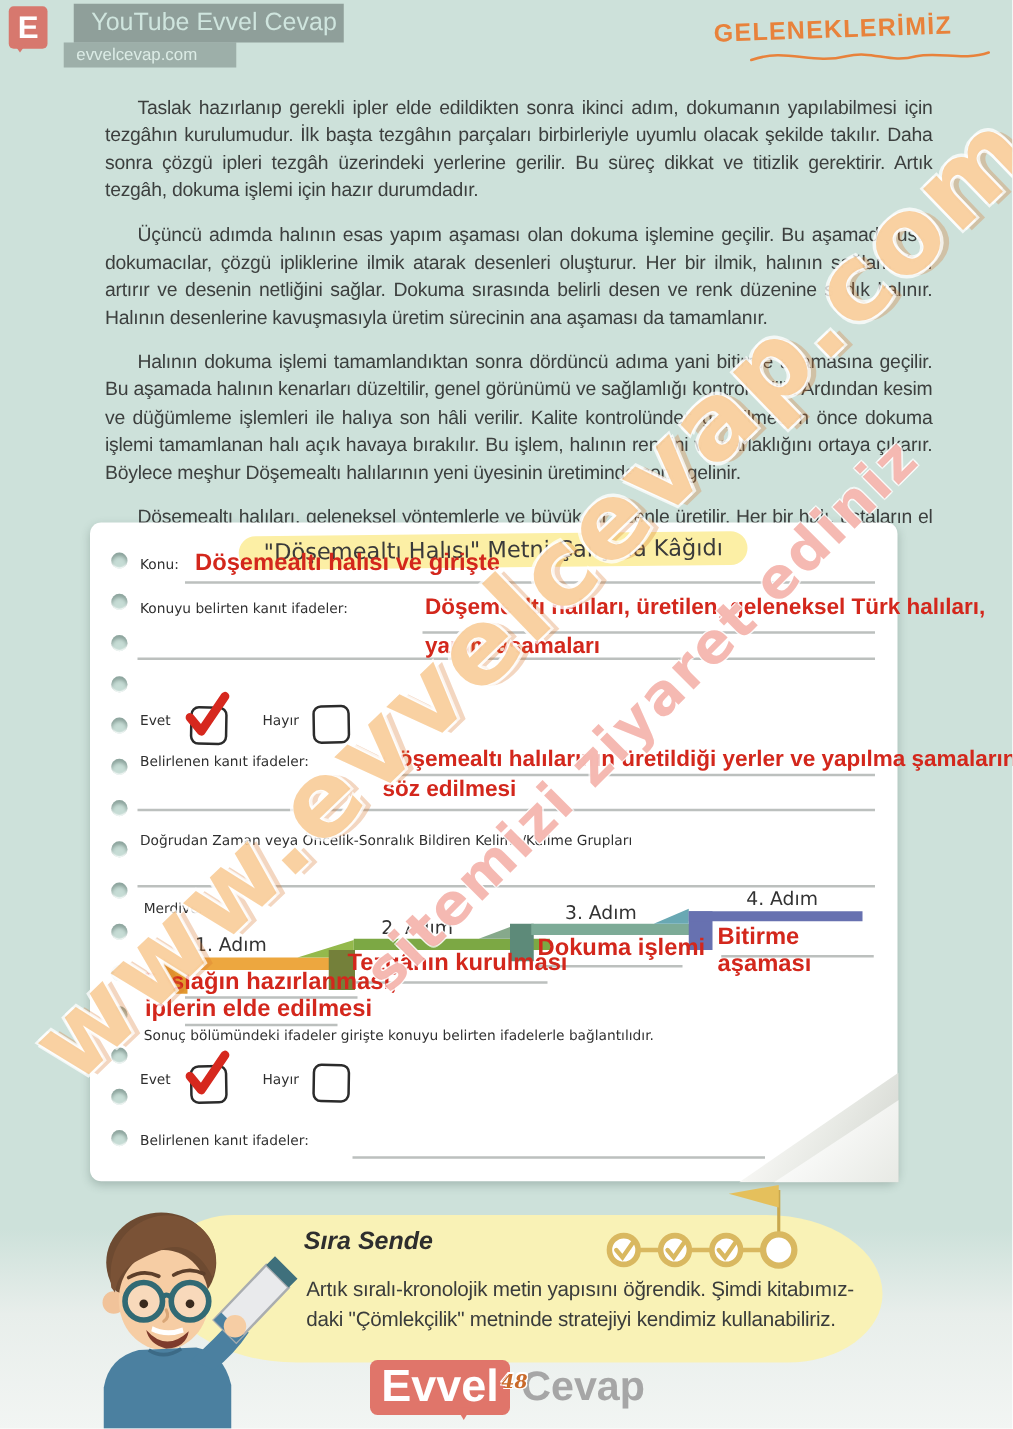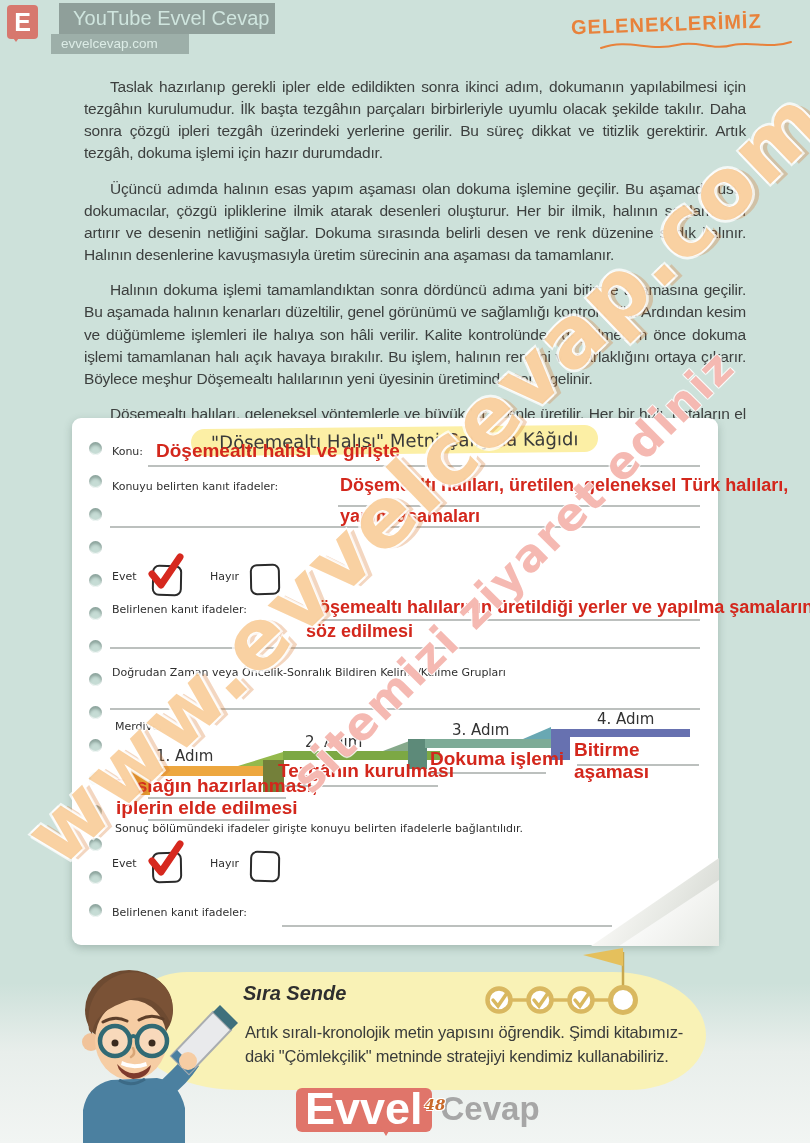--- a/index.html
+++ b/index.html
@@ -119,21 +119,21 @@
   .blob{position:absolute;left:128px;top:972px;width:578px;height:118px;background:#f9f2b6;
     border-radius:70px 110px 90px 130px / 55px 75px 65px 85px;z-index:2;}
   .ss-title{position:absolute;left:243px;top:982px;font-weight:bold;font-style:italic;font-size:20px;color:#2e2e2e;z-index:3;}
   .ss-l1{position:absolute;left:245px;top:1023px;font-size:16.5px;color:#3a3c3b;z-index:3;letter-spacing:-0.2px;}
   .ss-l2{position:absolute;left:245px;top:1047px;font-size:16.5px;color:#3a3c3b;z-index:3;letter-spacing:-0.2px;}
   .progress{position:absolute;left:485px;top:944px;z-index:3;}
   .boy{position:absolute;left:45px;top:958px;z-index:4;}
 
   
   .footer-brand{position:absolute;left:296px;top:1088px;z-index:5;display:flex;align-items:flex-start;}
-  .evvel{position:relative;background:#e0756a;color:#fff;font-weight:bold;font-size:45px;line-height:40px;
+  .evvel{position:relative;background:#e0756a;color:#fff;font-weight:bold;font-size:36px;line-height:40px;
     padding:1px 9px 3px;border-radius:6px;text-align:center;}
   .evvel::after{content:"";position:absolute;left:62%;bottom:-10px;border:6px solid transparent;border-top:10px solid #e0756a;}
   .pageno{position:relative;color:#c96a2a;font-family:"DejaVu Serif",serif;font-style:italic;font-weight:bold;
     font-size:15px;margin:8px -5px 16px -7px;z-index:2;
     text-shadow:1px 1px 0 #fff,-1px 1px 0 #fff,1px -1px 0 #fff,-1px -1px 0 #fff;}
   .cevap{color:#a6a6a6;font-weight:bold;font-size:33px;line-height:40px;padding-top:1px;}
 </style>
 </head>
 <body>
 

